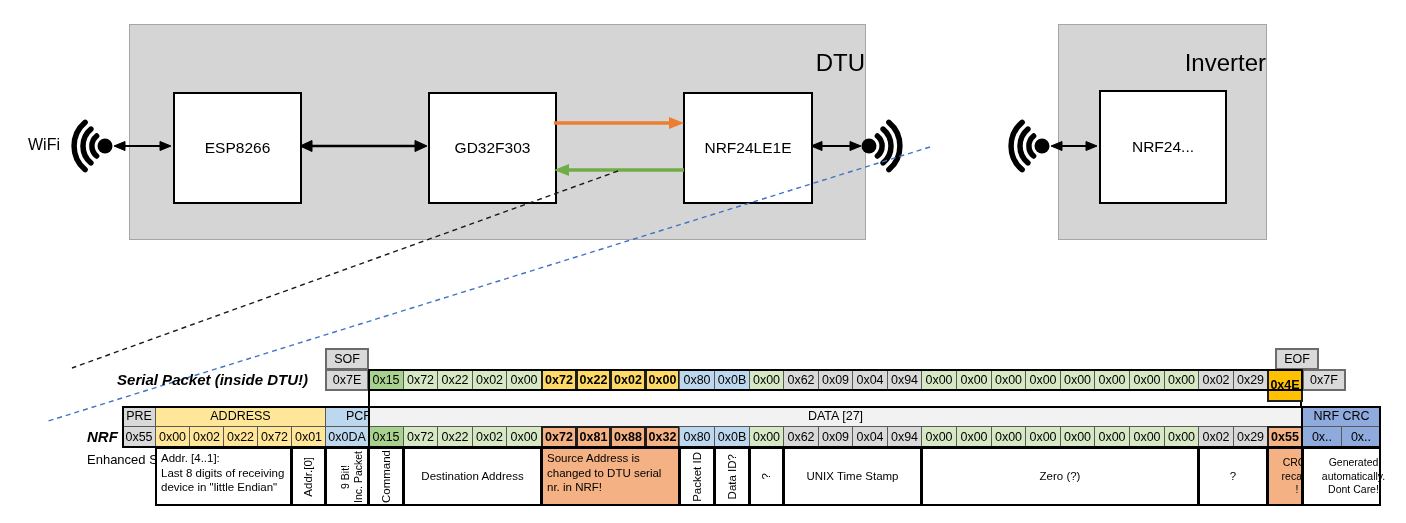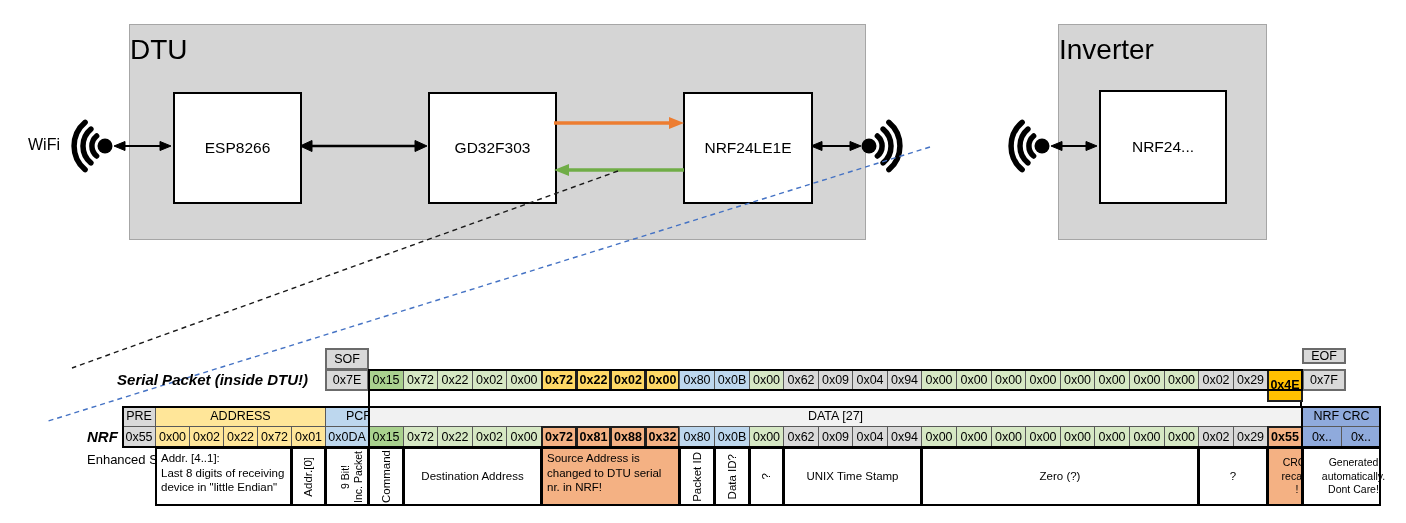--- a/index.html
+++ b/index.html
@@ -2,21 +2,21 @@
 <html><head>
 <meta charset="utf-8">
 <style>
   html,body{margin:0;padding:0;background:#fff;}
   #app{position:relative;width:1406px;height:523px;background:#fff;overflow:hidden;
        font-family:"Liberation Sans",sans-serif;color:#000;}
   .overlay{position:absolute;left:0;top:0;width:1406px;height:523px;pointer-events:none;}
 
   
   .bigbox{position:absolute;background:#d5d5d5;border:1px solid #a6a6a6;}
-  .bigbox-title{position:absolute;width:100%;top:9px;text-align:left;font-size:28px;}
+  .bigbox-title{position:absolute;width:100%;top:24px;text-align:right;font-size:24px;}
   .chip{position:absolute;background:#fff;border:2px solid #000;display:flex;
         align-items:center;justify-content:center;font-size:15.5px;}
   .wifi-label{position:absolute;left:28px;top:136px;font-size:16px;text-align:right;}
   .wf{fill:none;stroke:#000;stroke-width:5.5;stroke-linecap:round;}
 
   
   .cell{position:absolute;box-sizing:border-box;border:1px solid #595959;
         display:flex;align-items:center;justify-content:center;
         font-size:12.5px;line-height:1;}
   .gd{background:#A9D18E;} .gl{background:#D6E8C4;}
@@ -151,21 +151,21 @@
       <div class="cell gl" style="left: 956px; top: 369px; width: 36px; height: 22px;">0x00</div>
       <div class="cell gl" style="left: 991px; top: 369px; width: 35px; height: 22px;">0x00</div>
       <div class="cell gl" style="left: 1025px; top: 369px; width: 36px; height: 22px;">0x00</div>
       <div class="cell gl" style="left: 1060px; top: 369px; width: 35px; height: 22px;">0x00</div>
       <div class="cell gl" style="left: 1094px; top: 369px; width: 36px; height: 22px;">0x00</div>
       <div class="cell gl" style="left: 1129px; top: 369px; width: 36px; height: 22px;">0x00</div>
       <div class="cell gl" style="left: 1164px; top: 369px; width: 35px; height: 22px;">0x00</div>
       <div class="cell gr" style="left: 1198px; top: 369px; width: 36px; height: 22px;">0x02</div>
       <div class="cell gr" style="left: 1233px; top: 369px; width: 35px; height: 22px;">0x29</div>
       <div class="cell am" style="left: 1267px; top: 369px; width: 36px; height: 33px; text-decoration: underline;">0x4E</div>
-      <div class="cell sofbox" style="left: 1302px; top: 348px; width: 44px; height: 16px;">EOF</div>
+      <div class="cell sofbox" style="left: 1275px; top: 348px; width: 44px; height: 22px;">EOF</div>
       <div class="cell sofbox" style="left: 1302px; top: 369px; width: 44px; height: 22px;">0x7F</div>
       <div class="outline" style="left: 368px; top: 369px; width: 935px; height: 22px;"></div>
       <div class="cell h-gray" style="left: 122px; top: 406px; width: 34px; height: 21px;">PRE</div>
       <div class="cell h-yellow" style="left: 155px; top: 406px; width: 171px; height: 21px;">ADDRESS</div>
       <div class="cell h-blue" style="left: 325px; top: 406px; width: 67px; height: 21px;">PCF</div>
       <div class="cell h-data" style="left: 368px; top: 406px; width: 935px; height: 21px;">DATA [27]</div>
       <div class="cell h-crc" style="left: 1302px; top: 406px; width: 79px; height: 21px;">NRF CRC</div>
       <div class="cell h-gray" style="left: 122px; top: 426px; width: 34px; height: 22px;">0x55</div>
       <div class="cell h-yellow" style="left: 155px; top: 426px; width: 35px; height: 22px;">0x00</div>
       <div class="cell h-yellow" style="left: 189px; top: 426px; width: 35px; height: 22px;">0x02</div>

